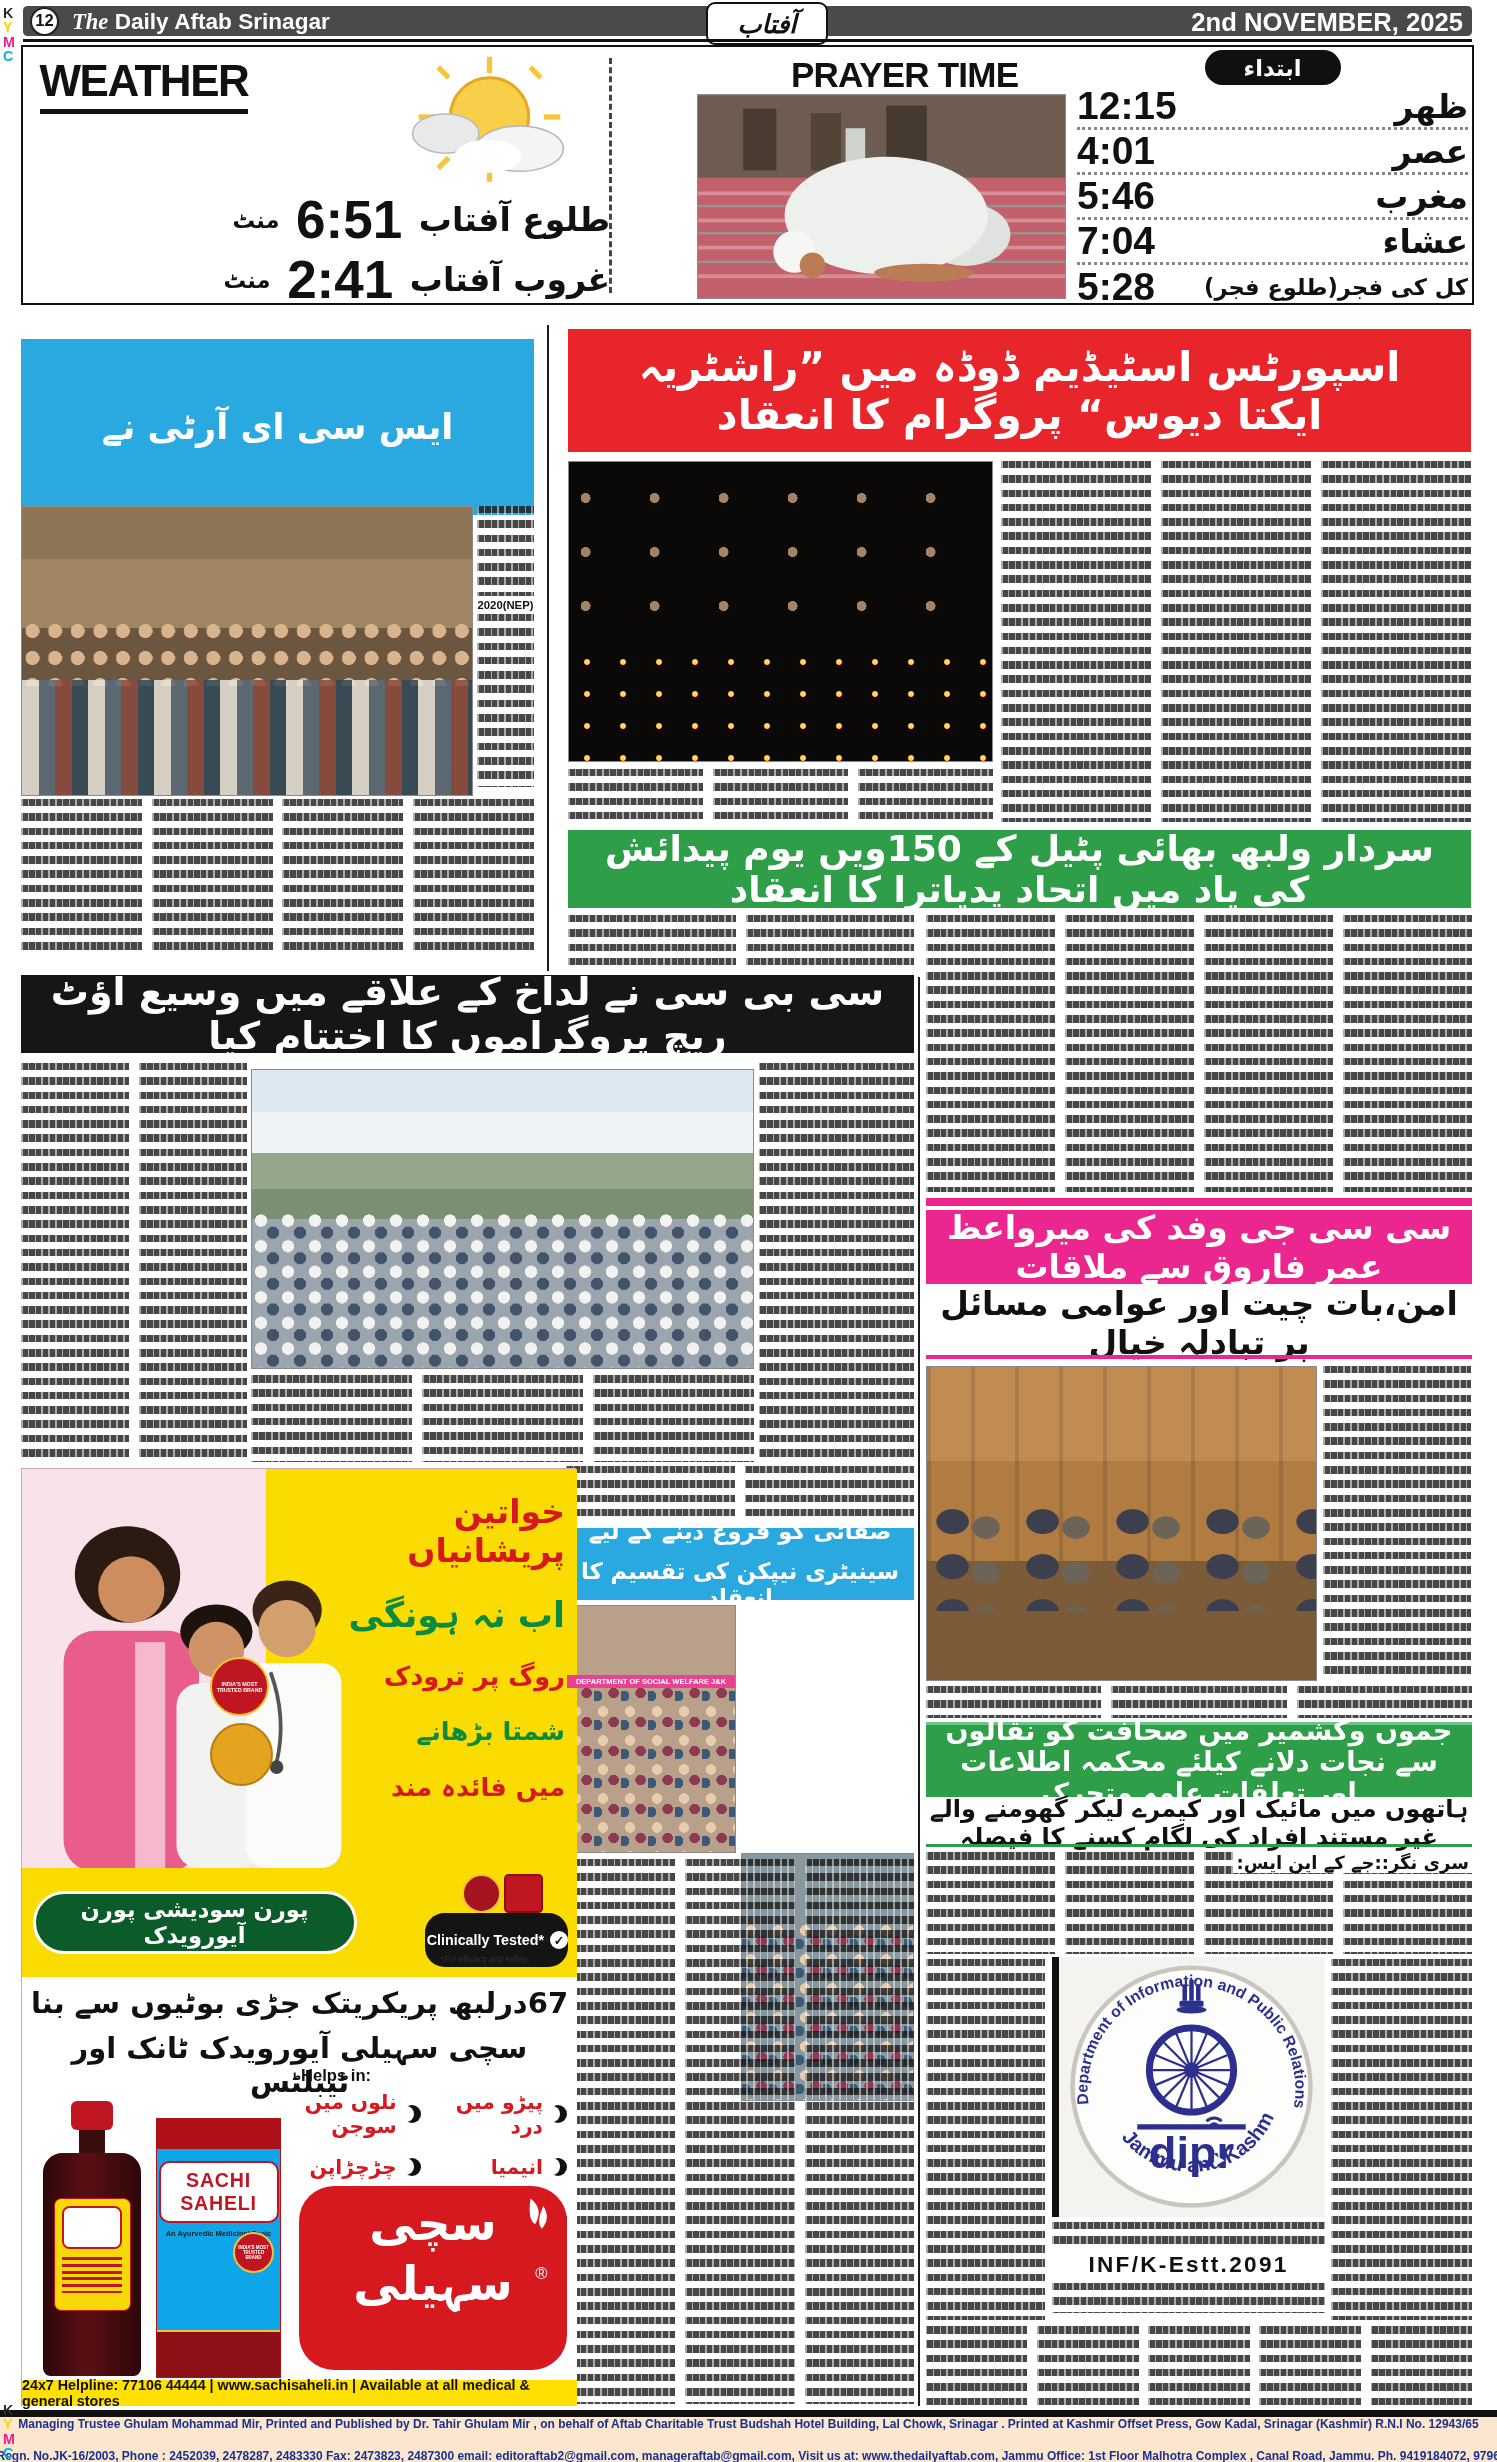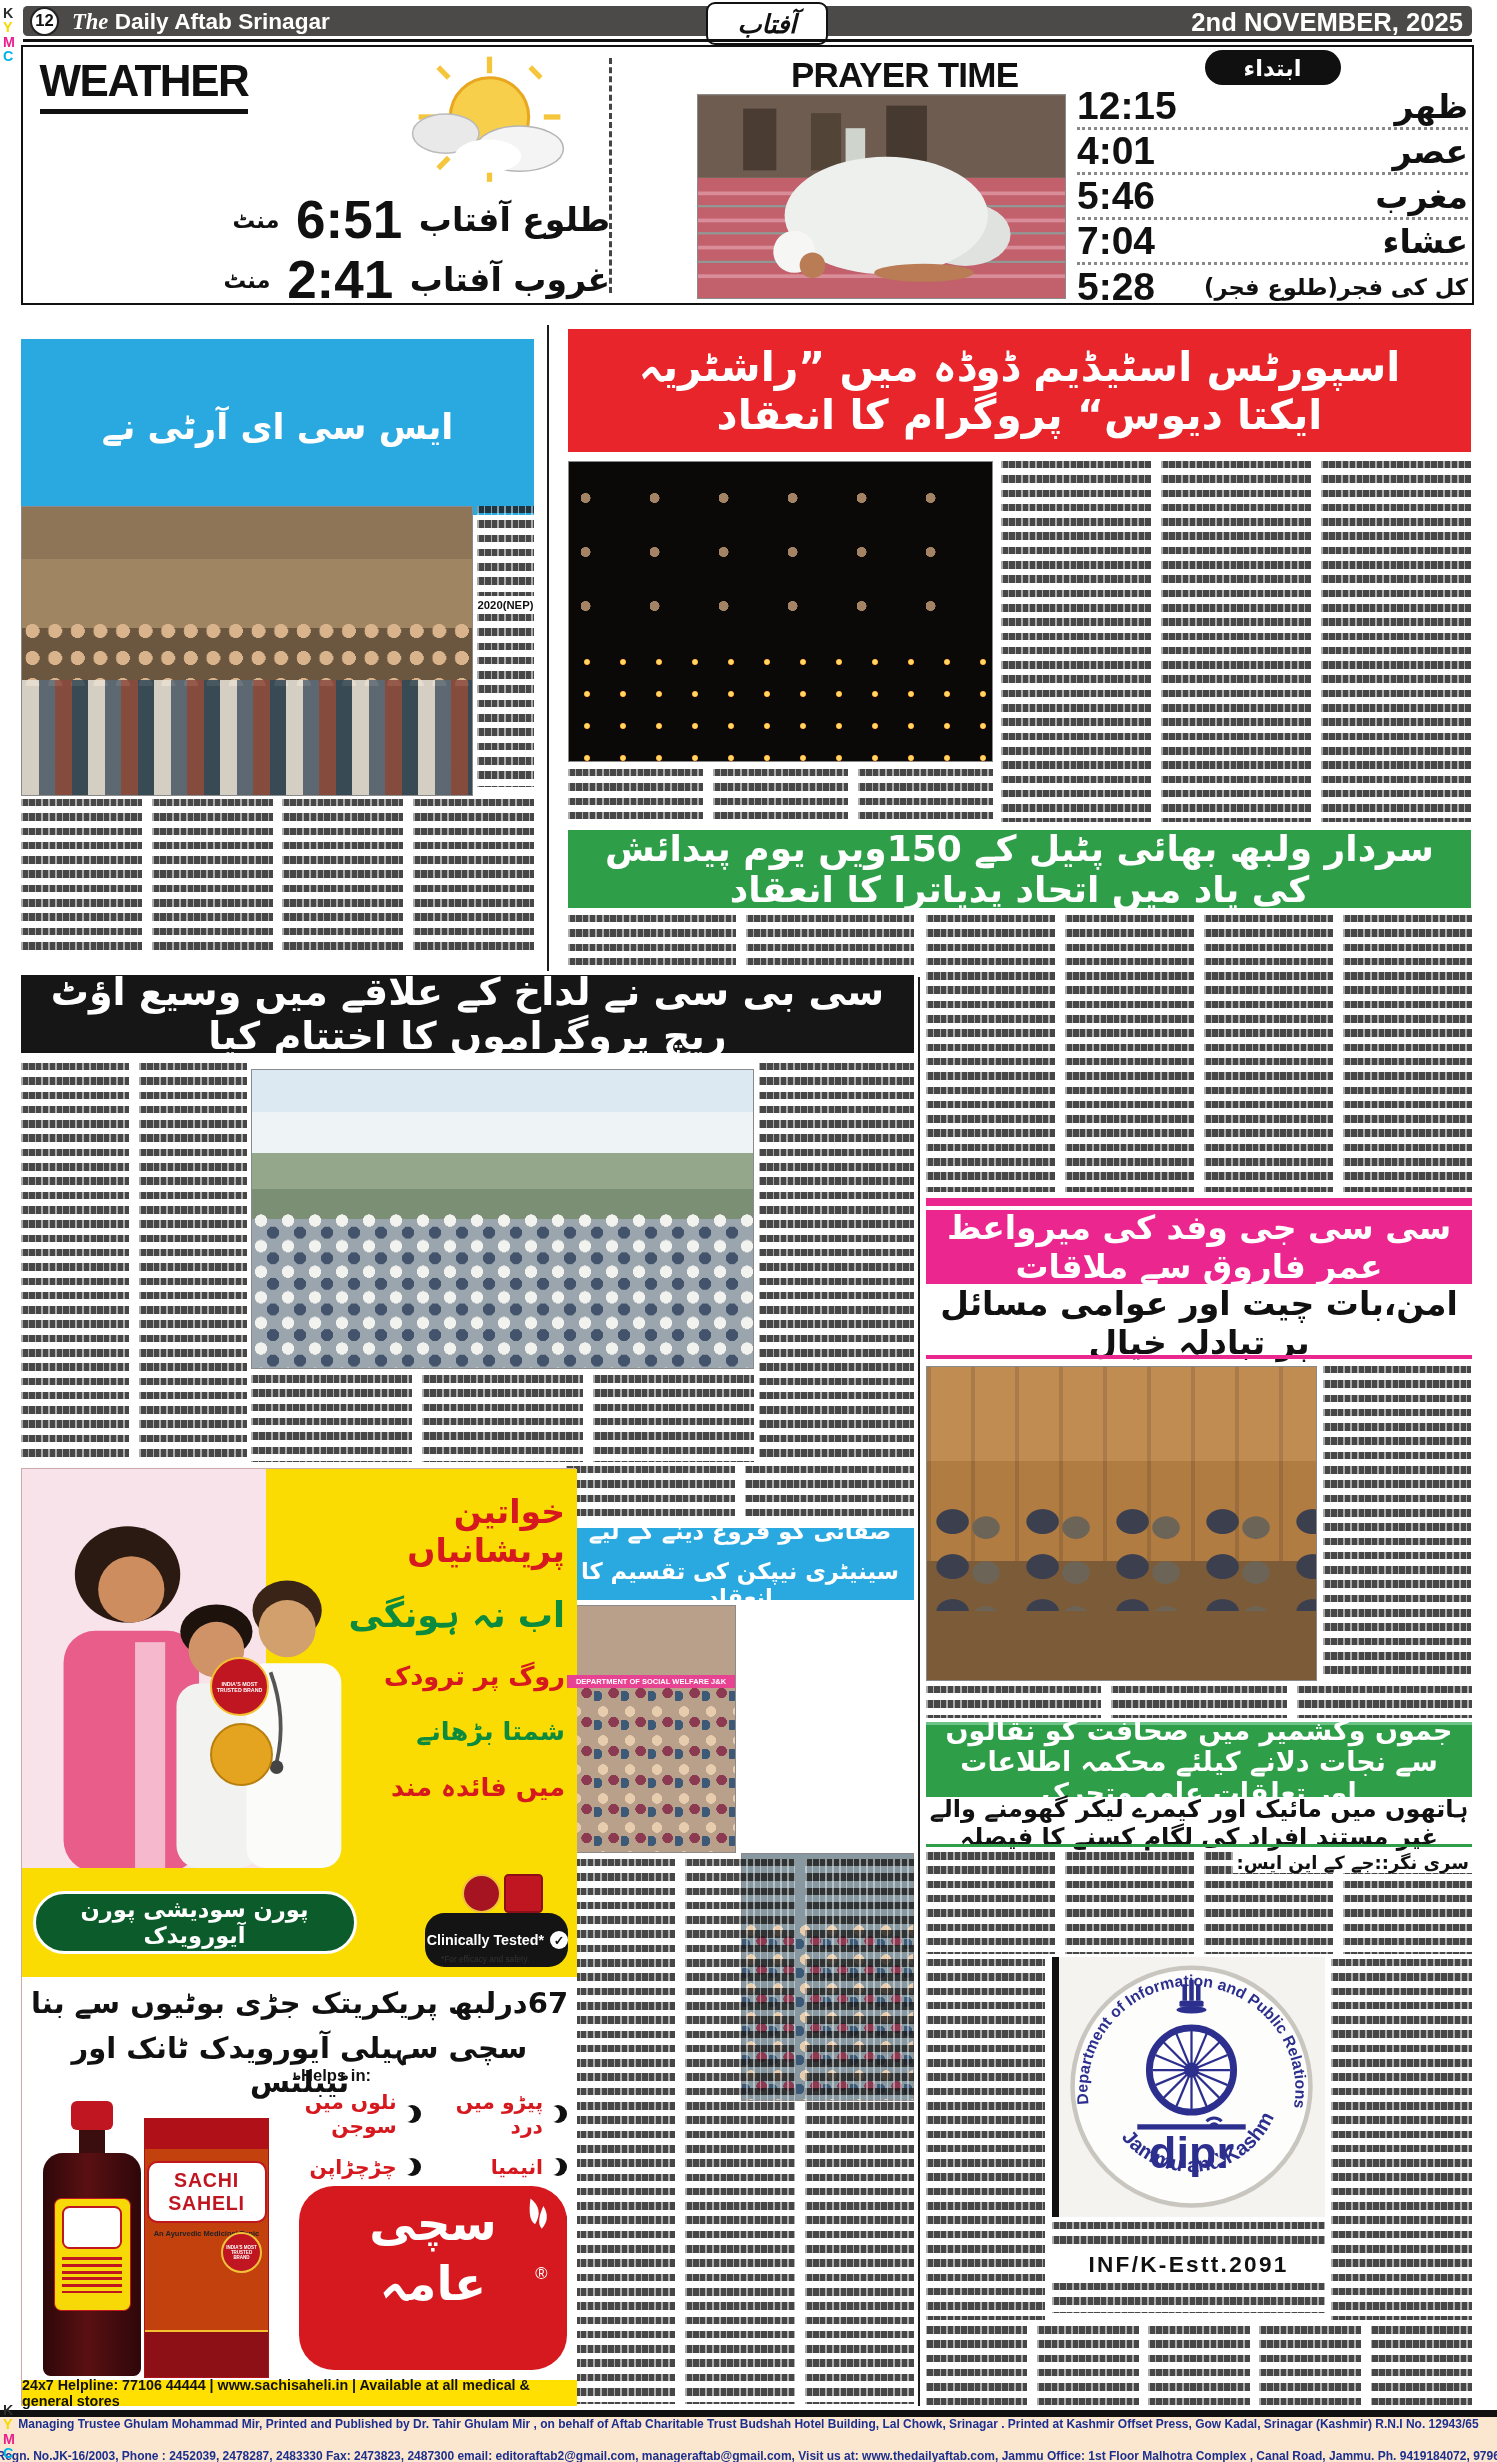--- a/index.html
+++ b/index.html
@@ -433,39 +433,39 @@
       <div style="width:42px;height:29px;background:#c01622;border-radius:6px;margin:0 auto"></div>
       <div style="width:25.6px;height:22.6px;background:#3a0d0f;margin:0 auto"></div>
       <div style="width:98px;height:223px;margin:0 auto;background:linear-gradient(90deg,#2e0709,#5a1013 45%,#2e0709);border-radius:19.6px 19.6px 7.5px 7.5px;position:relative">
         <div style="position:absolute;left:10.5px;top:45px;width:77px;height:113px;background:#f7d908;border-radius:7.5px;border:1.5px solid #c01622;box-sizing:border-box;padding-top:7.5px">
           <div style="width:56px;height:39px;margin:0 auto;background:#fff;border:2.3px solid #c01622;border-radius:7.5px"></div>
           <div style="width:60px;height:36px;margin:7.5px auto 0;background:repeating-linear-gradient(180deg,#c01622 0 3px,transparent 3px 6.8px)"></div>
         </div>
       </div>
     </div>
 
-    <div class="abs" style="left:122px;top:649px;width:125px;height:260px;background:#c2410c;border:1.5px solid #b01018;box-sizing:border-box">
+    <div class="abs" style="left:134px;top:649px;width:125px;height:260px;background:#0ea5e9;border:1.5px solid #b01018;box-sizing:border-box">
       <div style="height:30px;background:#b01018"></div>
       <div style="width:113px;margin:12px auto 0;background:#fff;border:2.3px solid #c01622;border-radius:10.5px;text-align:center;padding:6px 1.5px">
         <div style="font-size:19.6px;font-weight:bold;color:#c01622;letter-spacing:0.8px">SACHI</div>
         <div style="font-size:19.6px;font-weight:bold;color:#c01622;letter-spacing:0.8px">SAHELI</div>
       </div>
       <div style="text-align:center;font-size:7.5px;font-weight:bold;margin-top:6px;color:#222">An Ayurvedic Medicinal Tonic</div>
       <div style="position:absolute;right:6px;top:113px;width:41px;height:41px;border-radius:50%;background:#c01622;border:2.3px solid #f0c23a;color:#fff;font-size:4.5px;font-weight:bold;display:flex;align-items:center;justify-content:center;text-align:center;padding:2.3px;box-sizing:border-box">INDIA'S MOST TRUSTED BRAND</div>
       <div style="position:absolute;left:0;bottom:0;width:100%;height:45px;background:#8c1016;border-top:2.3px solid #f3c12f"></div>
     </div>
 
     <div class="abs" style="left:277px;top:717px;width:268px;height:184px;background:#d6191f;border-radius:35px;position:absolute">
       <svg width="53" height="53" viewBox="0 0 70 70" style="position:absolute;right:10.5px;top:7.5px">
         <path d="M35 6 q18 14 6 34 q-10-6-6-34z" fill="#fff"></path>
         <path d="M52 16 q10 16-2 30 q-8-8 2-30z" fill="#fff"></path>
       </svg>
       <div class="ur" style="text-align:center;color:#fff;font-weight:bold;font-size:47px;margin-top:8px;line-height:60px">
         <div>سچی</div>
-        <div>عامہ</div>
+        <div>سہیلی</div>
       </div>
       <div style="position:absolute;right:19.6px;top:78px;color:#fff;font-size:16.6px">®</div>
     </div>
 
     <div class="abs" style="left:0;top:911px;width:555px;height:25.6px;background:#ffe000;display:flex;align-items:center;justify-content:center;font-size:14.3px;font-weight:bold">24x7 Helpline: 77106 44444  |  www.sachisaheli.in  |  Available at all medical &amp; general stores</div>
   </div>
 
   <div class="abs" style="left:0;top:2410px;width:1497px;height:6.8px;background:#111"></div>
   <div class="abs" style="left:0;top:2417px;width:1497px;height:45px;background:#fbe7cf;display:flex;flex-direction:column;align-items:center;justify-content:center;gap:18px">
     <div style="font-size:12px;font-weight:bold;color:#1c2f8f;white-space:nowrap">Managing Trustee Ghulam Mohammad Mir,  Printed and Published by Dr. Tahir Ghulam Mir , on behalf of Aftab Charitable Trust Budshah Hotel Building, Lal Chowk, Srinagar . Printed at Kashmir Offset Press, Gow Kadal, Srinagar (Kashmir) R.N.I No. 12943/65</div>

